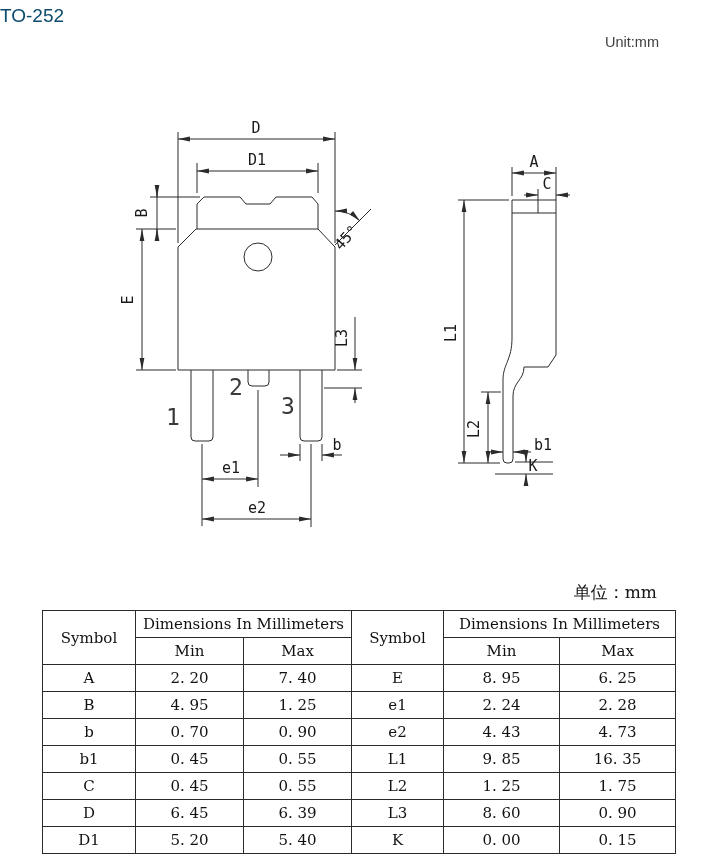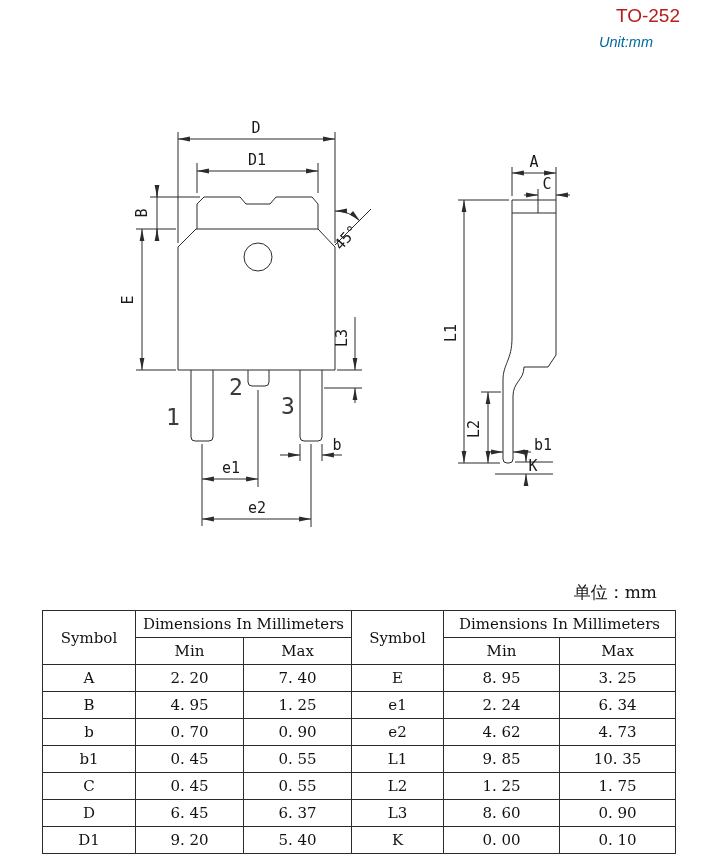--- a/index.html
+++ b/index.html
@@ -2,25 +2,25 @@
 <html><head>
 <meta charset="utf-8">
 <style>
   html,body { margin:0; padding:0; }
   body {
     width:717px; height:868px; background:#ffffff; position:relative;
     font-family:"Liberation Sans", sans-serif; color:#111;
     overflow:hidden;
   }
   .title {
-    position:absolute; top:5px; left:0; width:680px; text-align:right;
-    font-size:19px; color:#b91c1c;
+    position:absolute; top:5px; left:0; width:680px; text-align:left;
+    font-size:19px; color:#0c4a6e;
   }
   .unit {
-    position:absolute; top:34px; right:64px; font-size:14.5px; color:#0369a1;font-style:italic;
+    position:absolute; top:34px; right:58px; font-size:14.5px; color:#404040;
   }
   .unit-cn {
     position:absolute; top:581px; right:60px; font-size:17px;
     font-family:"DejaVu Serif", serif; color:#151515;margin-left:37px;
   }
   svg.drawing { position:absolute; top:0; left:0; }
   .ln  { stroke:#2b2b2b; stroke-width:1; fill:none; }
   .txt {
     font-family:"DejaVu Sans Mono", monospace; font-size:15px;
     fill:#1a1a1a; text-anchor:middle;
@@ -191,64 +191,64 @@
     <th>Max</th>
     <th>Min</th>
     <th>Max</th>
   </tr>
   <tr>
     <td>A</td>
     <td>2. 20</td>
     <td>7. 40</td>
     <td>E</td>
     <td>8. 95</td>
-    <td>3. 25</td>
+    <td>6. 25</td>
   </tr>
   <tr>
     <td>B</td>
     <td>4. 95</td>
     <td>1. 25</td>
     <td>e1</td>
     <td>2. 24</td>
-    <td>6. 34</td>
+    <td>2. 28</td>
   </tr>
   <tr>
     <td>b</td>
     <td>0. 70</td>
     <td>0. 90</td>
     <td>e2</td>
-    <td>4. 62</td>
+    <td>4. 43</td>
     <td>4. 73</td>
   </tr>
   <tr>
     <td>b1</td>
     <td>0. 45</td>
     <td>0. 55</td>
     <td>L1</td>
     <td>9. 85</td>
-    <td>10. 35</td>
+    <td>16. 35</td>
   </tr>
   <tr>
     <td>C</td>
     <td>0. 45</td>
     <td>0. 55</td>
     <td>L2</td>
     <td>1. 25</td>
     <td>1. 75</td>
   </tr>
   <tr>
     <td>D</td>
     <td>6. 45</td>
-    <td>6. 37</td>
+    <td>6. 39</td>
     <td>L3</td>
     <td>8. 60</td>
     <td>0. 90</td>
   </tr>
   <tr>
     <td>D1</td>
-    <td>9. 20</td>
+    <td>5. 20</td>
     <td>5. 40</td>
     <td>K</td>
     <td>0. 00</td>
-    <td>0. 10</td>
+    <td>0. 15</td>
   </tr>
 </tbody>
   </table>
 
 </body></html>

